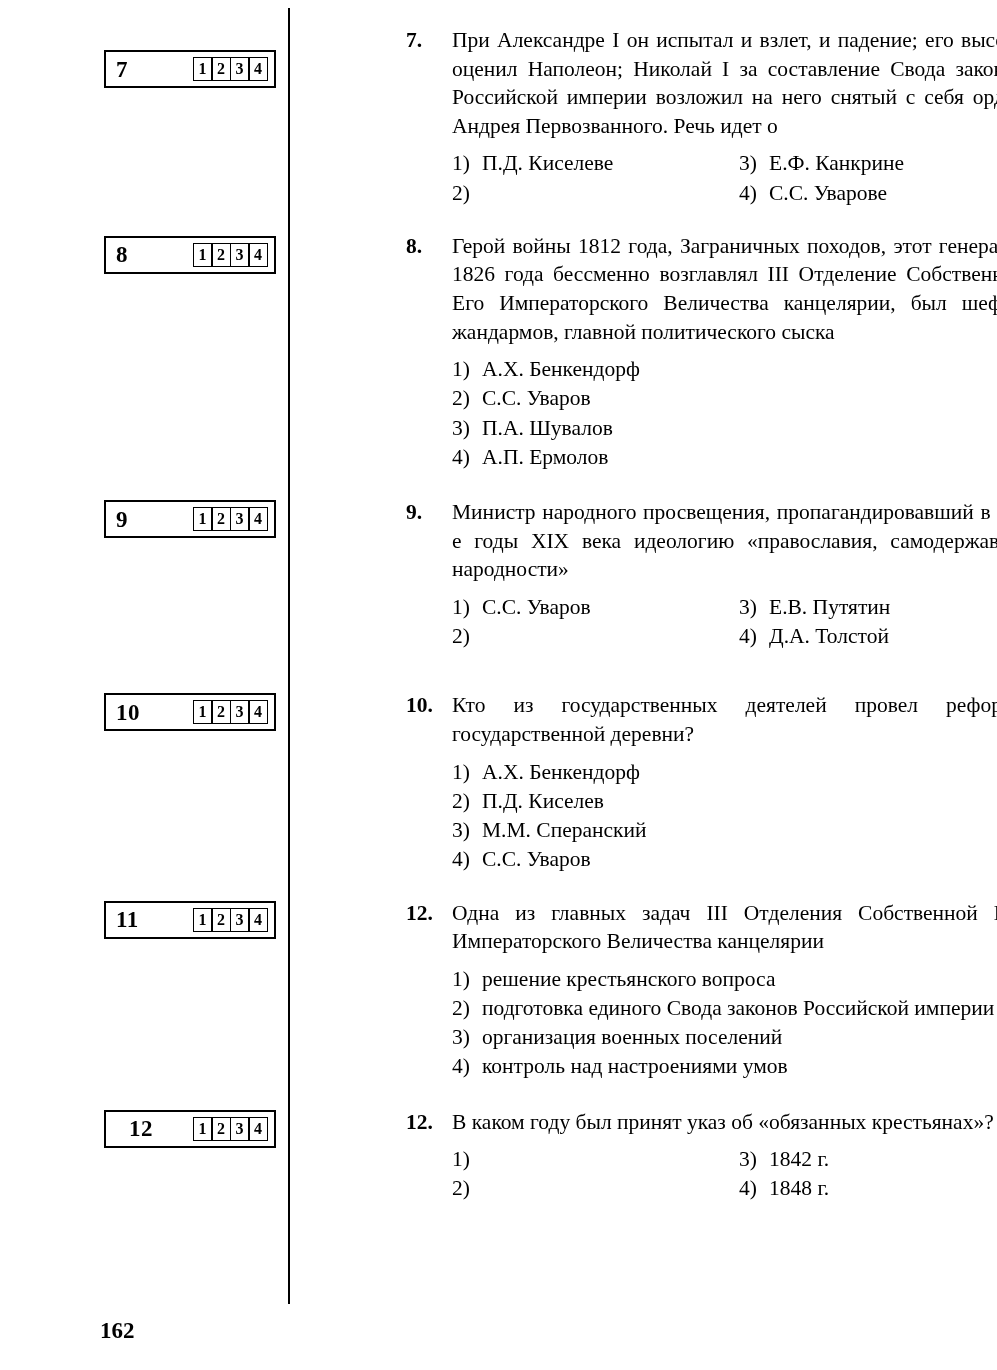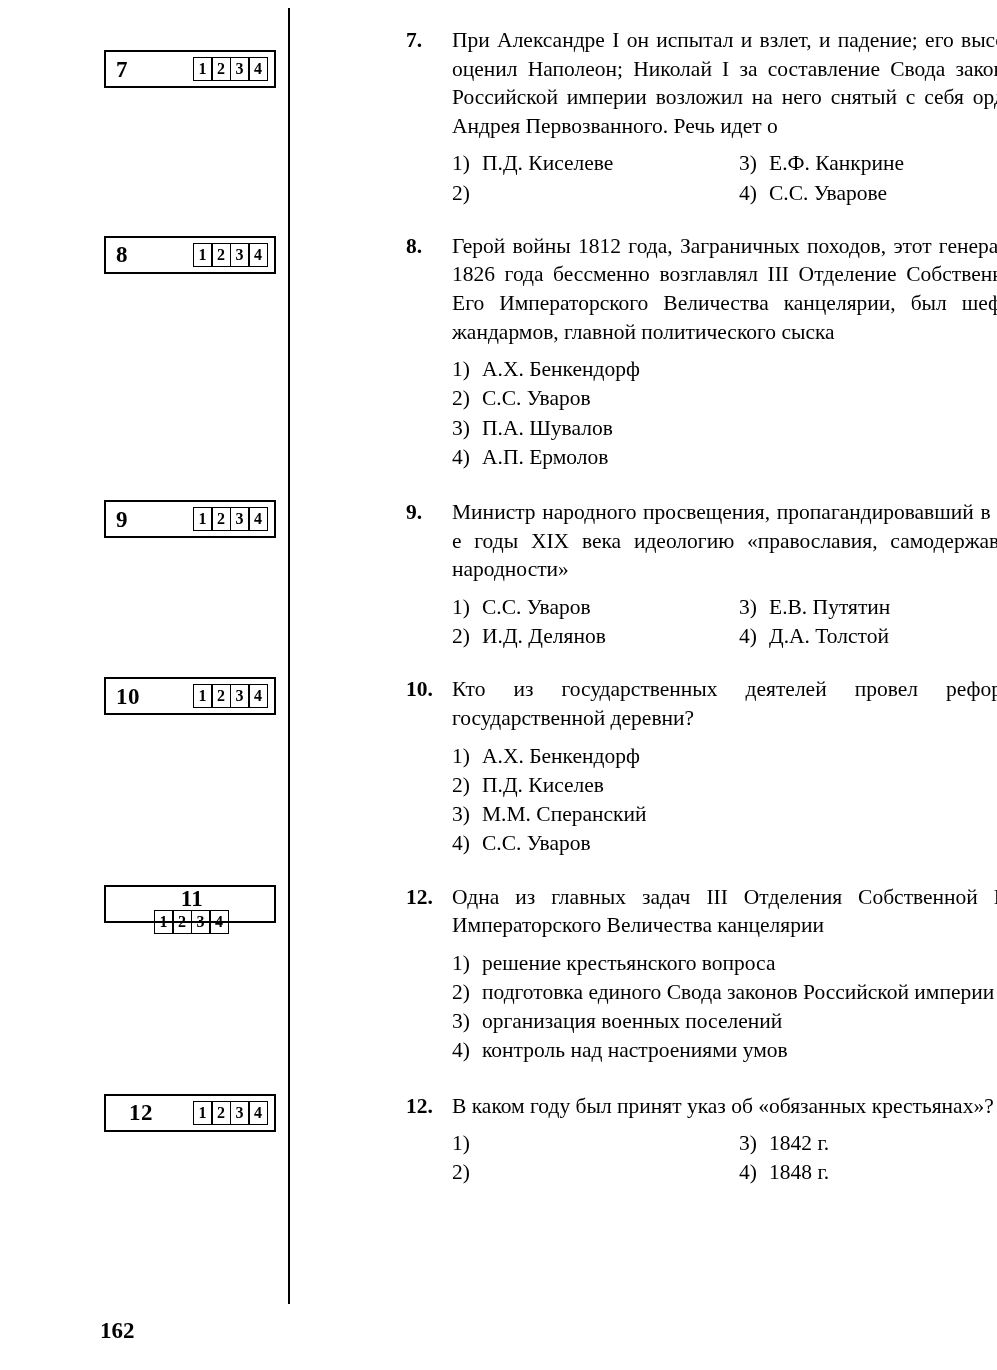--- a/index.html
+++ b/index.html
@@ -139,21 +139,21 @@
     position: absolute;
     left: 100px;
     top: 1318px;
     font-size: 23px;
     font-family: "Liberation Serif", serif;
     font-weight: bold;
   }
   .sp7  { margin-top: 26px; }
   .sp8  { margin-top: 24px; }
   .sp9  { margin-top: 26px; }
-  .sp10 { margin-top: 24px; }
+  .sp10 { margin-top: 40px; }
   .sp11 { margin-top: 24px; }
   .sp12 { margin-top: 26px; }
 </style>
 </head>
 <body>
 
 <div class="page">
 
   <div class="vrule"></div>
 
@@ -249,21 +249,20 @@
           <div class="opt colA">
             <span class="mark">1)</span>
             <span class="txt">С.С. Уваров</span>
           </div>
           <div class="opt">
             <span class="mark">3)</span>
             <span class="txt">Е.В. Путятин</span>
           </div>
           <div class="opt colA">
             <span class="mark">2)</span>
-            <span class="txt">И.Д. Делянов</span>
           </div>
           <div class="opt">
             <span class="mark">4)</span>
             <span class="txt">Д.А. Толстой</span>
           </div>
         </div>
       </div>
     </div>
 
     <div class="qrow sp10">
@@ -296,21 +295,21 @@
           </div>
           <div class="opt">
             <span class="mark">4)</span>
             <span class="txt">С.С. Уваров</span>
           </div>
         </div>
       </div>
     </div>
 
     <div class="qrow sp11">
-      <div class="answerbox" style="top:2px;flex-direction:column;">
+      <div class="answerbox" style="top:2px;">
         <span class="qnum">11</span>
         <span class="cells">
           <span class="cell">1</span>
           <span class="cell">2</span>
           <span class="cell">3</span>
           <span class="cell">4</span>
         </span>
       </div>
       <div class="qblock">
         <div class="qhead">

